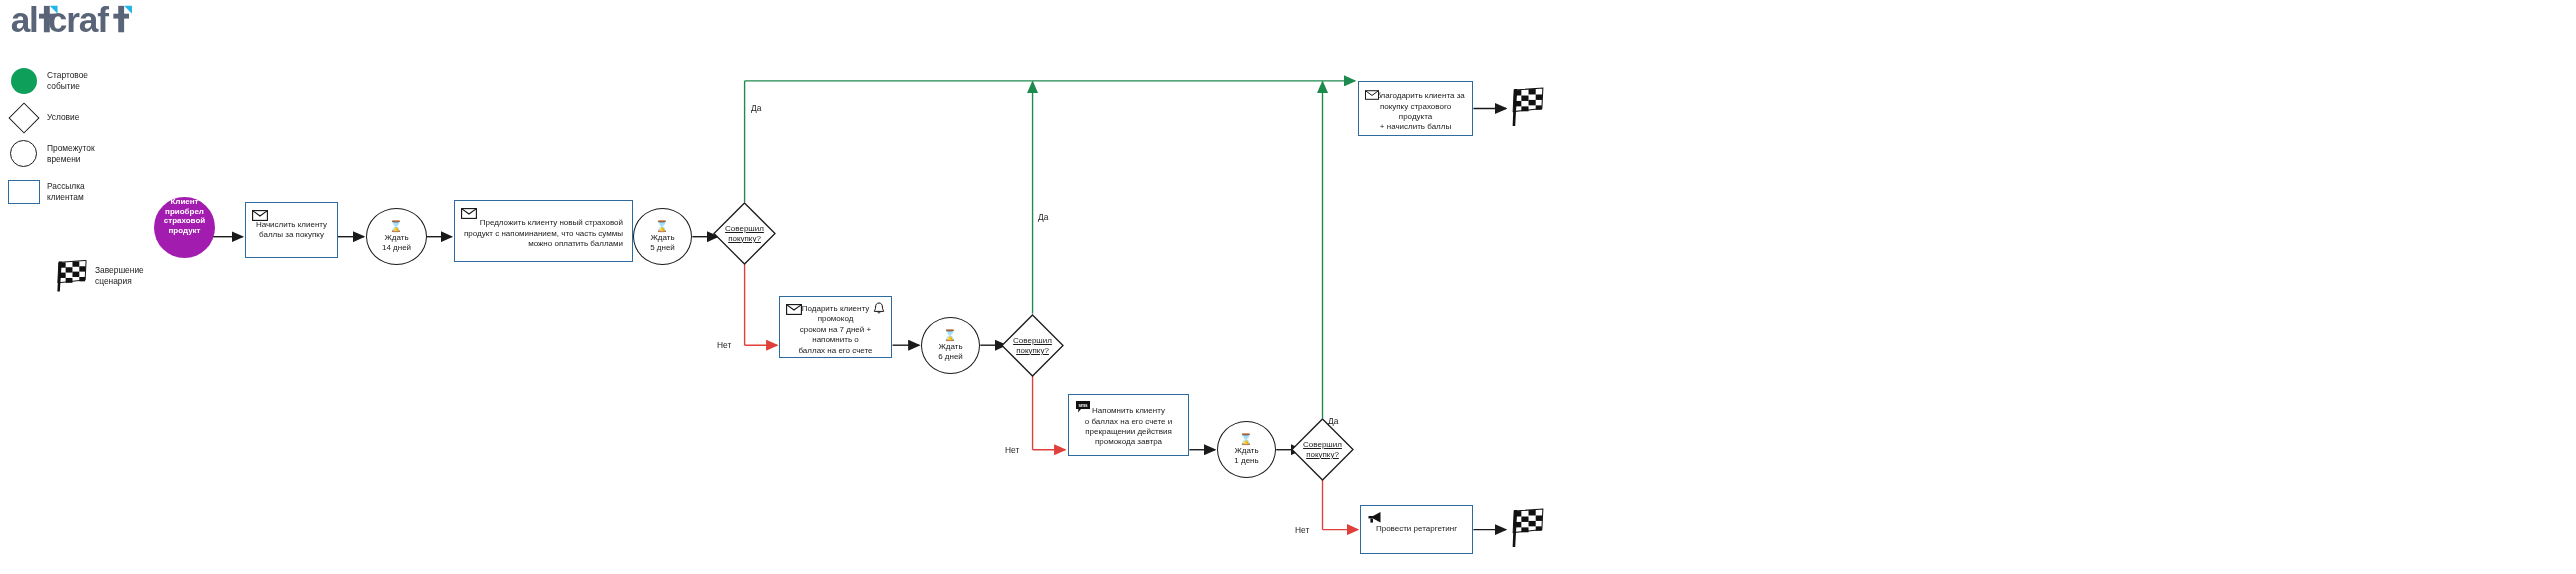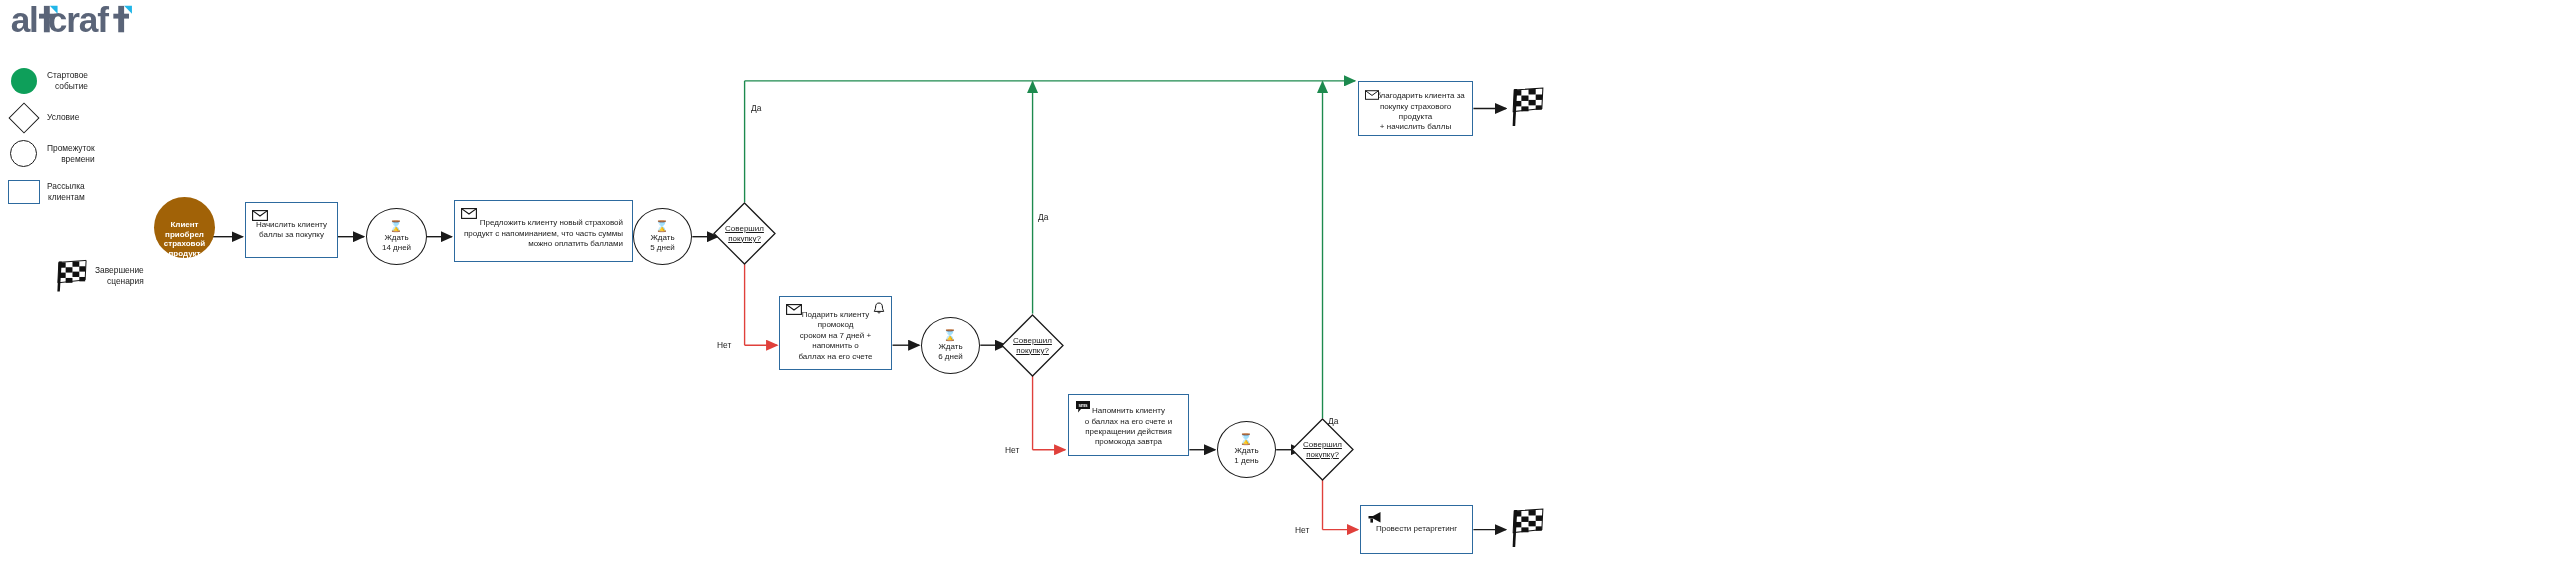--- a/index.html
+++ b/index.html
@@ -32,21 +32,20 @@
     top: 59px;
     width: 148px;
     height: 296px;
   }
   .legend-row {
     position: absolute;
     left: 0;
     width: 148px;
     display: flex;
     align-items: center;
-    text-align: right;
   }
   .legend-mark {
     width: 47px;
     height: 39px;
     flex: 0 0 47px;
     position: relative;
     display: flex;
     align-items: center;
     justify-content: center;
   }
@@ -119,22 +118,22 @@
     text-align: center;
   }
   .timer .hg { font-size: 11px; line-height: 11px; margin-bottom: 1px; }
   .timer .label {
     font-size: 8px; color: #1a1a1a; line-height: 10px;
     white-space: pre-line;
   }
 
   .start {
     border-radius: 50%;
-    background: #a16207;
-    display: flex; align-items: flex-end; justify-content: center;
+    background: #a21caf;
+    display: flex; align-items: flex-start; justify-content: center;
     text-align: center;
   }
   .start .label {
     font-size: 8px; color: #ffffff; font-weight: bold;
     line-height: 9.5px; white-space: pre-line;
   }
 
   .gateway { }
   .gateway .dia {
     position: absolute; left: 0; top: 0;
@@ -330,21 +329,21 @@
   <div class="node gateway" style="left:713px;top:202px;width:63px;height:63px;">
     <svg class="dia" viewBox="0 0 64 64">
       <path d="M32 1 L63 32 L32 63 L1 32 Z" fill="#ffffff" stroke="#1a1a1a" stroke-width="1.3"></path>
     </svg>
     <div class="label">Совершил
 покупку?</div>
   </div>
   <div class="edge-label" style="left:751px;top:85px;">Да</div>
   <div class="edge-label" style="left:717px;top:322px;">Нет</div>
 
-  <div class="node task" style="left:779px;top:296px;width:113px;height:74px;">
+  <div class="node task" style="left:779px;top:296px;width:113px;height:62px;">
     <span class="ic ic-left">
       <svg width="16" height="11" viewBox="0 0 16 11">
           <rect x="0.6" y="0.6" width="14.8" height="9.8" fill="#fff" stroke="#111" stroke-width="1.1"></rect>
           <path d="M0.6 0.6 L8 6 L15.4 0.6" fill="none" stroke="#111" stroke-width="1.1"></path>
         </svg>
     </span>
     <span class="ic ic-right">
       <svg width="12" height="13" viewBox="0 0 12 13">
           <path d="M6 1 C3.6 1 2.6 2.8 2.6 5 C2.6 7.6 1.3 8.6 1.3 9.4 L10.7 9.4 C10.7 8.6 9.4 7.6 9.4 5 C9.4 2.8 8.4 1 6 1 Z" fill="#fff" stroke="#111" stroke-width="1"></path>
           <path d="M4.8 10.2 A1.3 1.3 0 0 0 7.2 10.2" fill="none" stroke="#111" stroke-width="1"></path>

